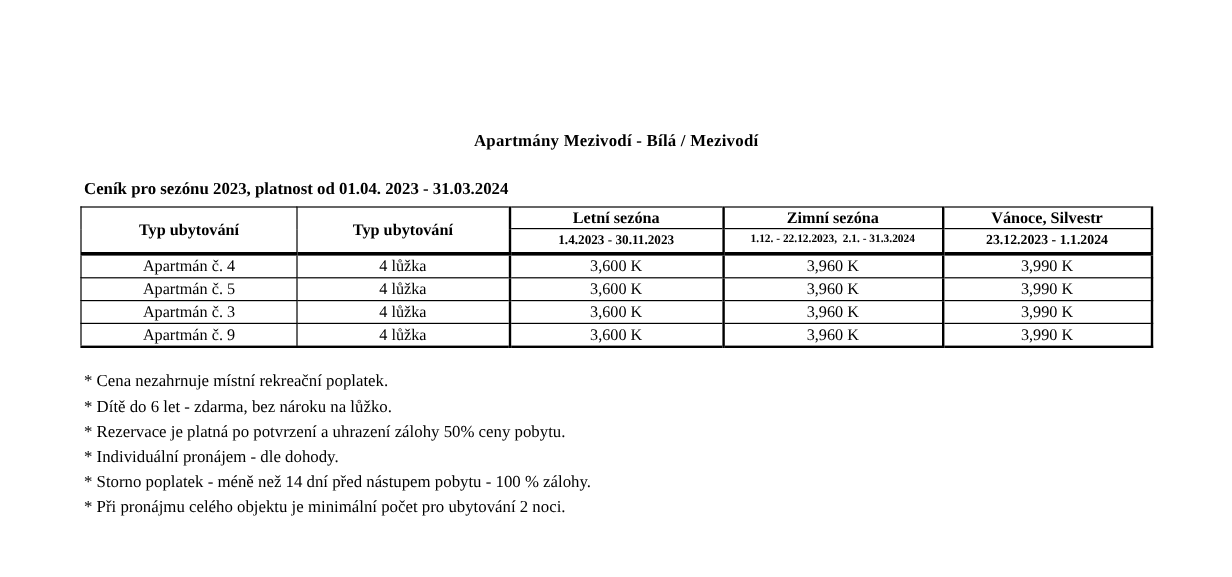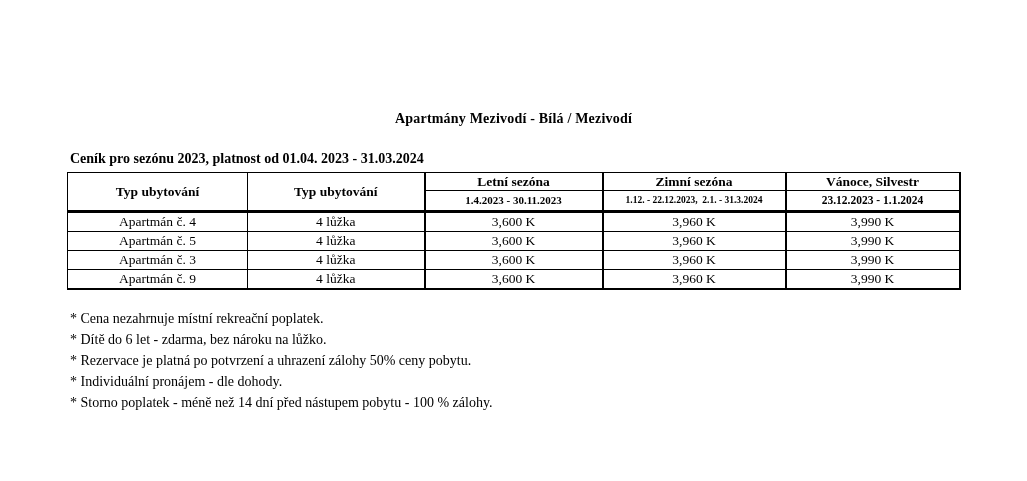--- a/index.html
+++ b/index.html
@@ -138,15 +138,16 @@
       </tr>
     </tbody>
   </table>
 
   <ul class="notes">
     <li>* Cena nezahrnuje místní rekreační poplatek.</li>
     <li>* Dítě do 6 let - zdarma, bez nároku na lůžko.</li>
     <li>* Rezervace je platná po potvrzení a uhrazení zálohy 50% ceny pobytu.</li>
     <li>* Individuální pronájem - dle dohody.</li>
     <li>* Storno poplatek - méně než 14 dní před nástupem pobytu - 100 % zálohy.</li>
+    <li>* Při pronájmu celého objektu je minimální počet pro ubytování 2 noci.</li>
   </ul>
 
 </div>
 
 </body></html>

